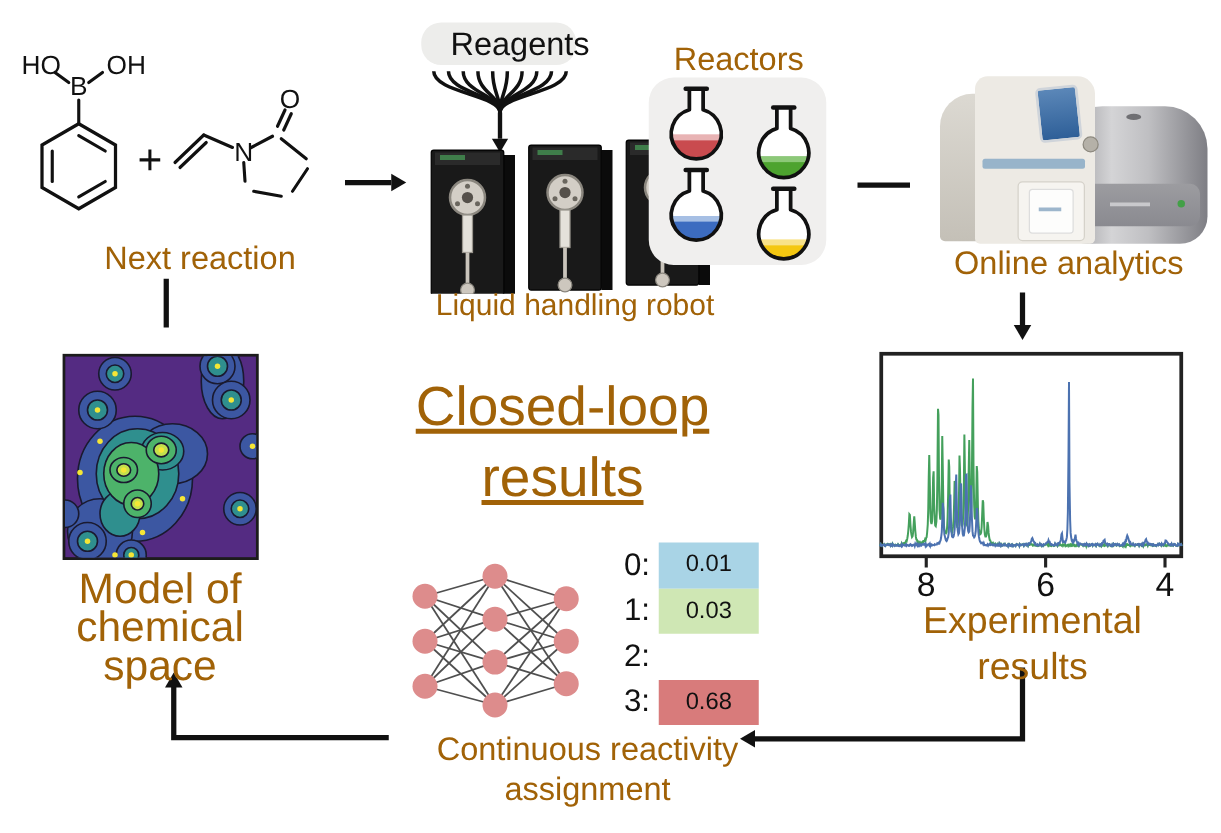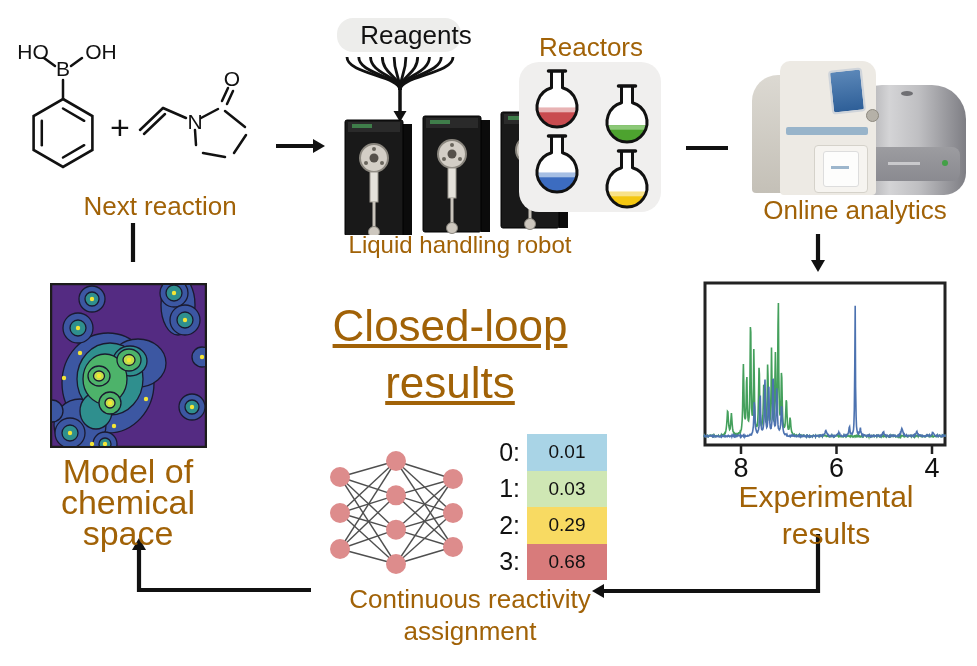--- a/index.html
+++ b/index.html
@@ -287,21 +287,20 @@
       <div class="tablerow">
         <div class="lbl">0:</div>
         <div class="cell" style="background: rgb(169, 212, 230);">0.01</div>
       </div>
       <div class="tablerow">
         <div class="lbl">1:</div>
         <div class="cell" style="background: rgb(207, 231, 180);">0.03</div>
       </div>
       <div class="tablerow">
         <div class="lbl">2:</div>
-        <div class="cell" style="background: rgb(248, 218, 98);">0.29</div>
       </div>
       <div class="tablerow">
         <div class="lbl">3:</div>
         <div class="cell" style="background: rgb(216, 123, 123);">0.68</div>
       </div>
     </div>
   <div class="caption" style="left:318px;top:583px;width:304px;font-size:26px;line-height:32px;">
     <div>Continuous reactivity</div>
     <div>assignment</div>
   </div>

